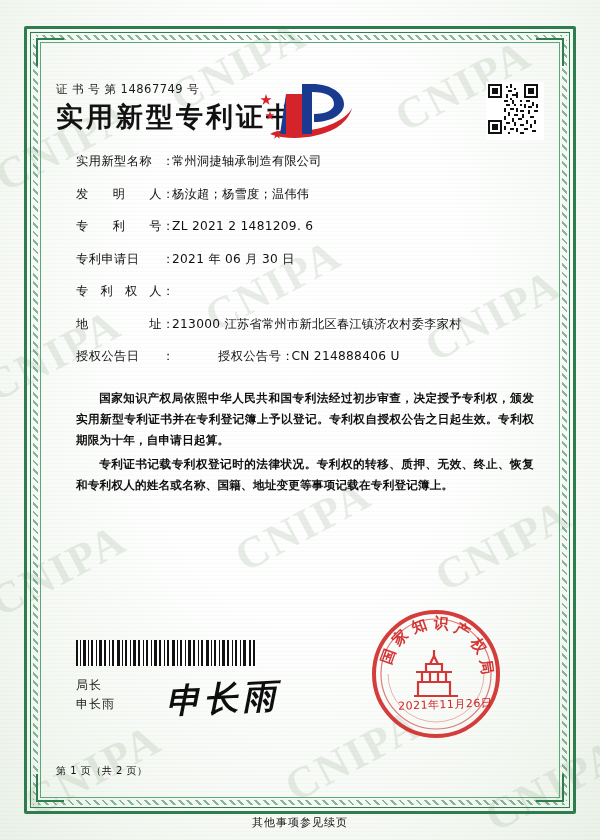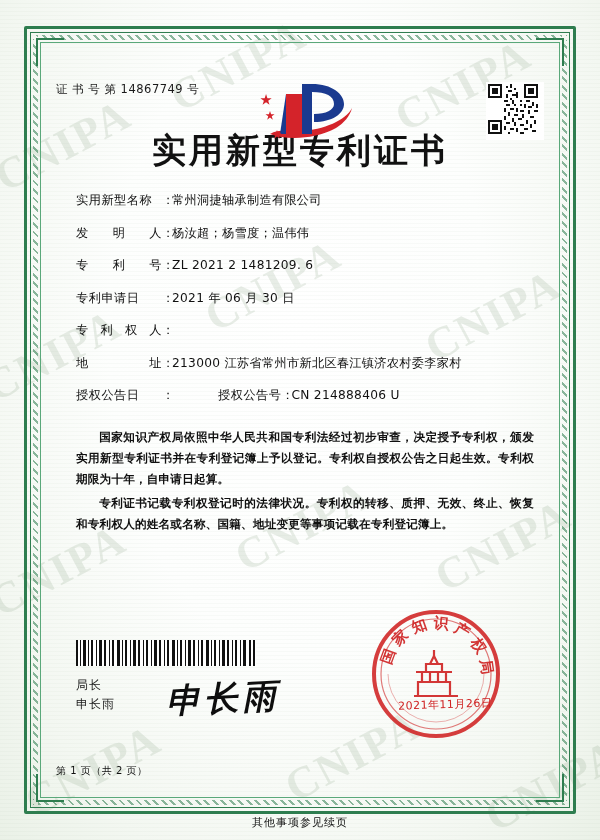--- a/index.html
+++ b/index.html
@@ -127,27 +127,26 @@
   .logo {
     position: absolute;
     left: 50%;
     top: 18px;
     transform: translateX(-50%);
     width: 120px;
     height: 72px;
   }
 
   .doc-title {
-    text-align: center;
     font-family: "DejaVu Sans", "Liberation Sans", sans-serif;
     font-weight: 700;
-    font-size: 34px;
+    font-size: 27px;
     letter-spacing: 3px;
     color: #111;
-    margin-top: 31px;
+    margin-top: 2px;
   }
 
   .fields {
     margin-top: 18px;
     padding-left: 20px;
     padding-right: 6px;
   }
   .field-row {
     display: flex;
     align-items: baseline;

